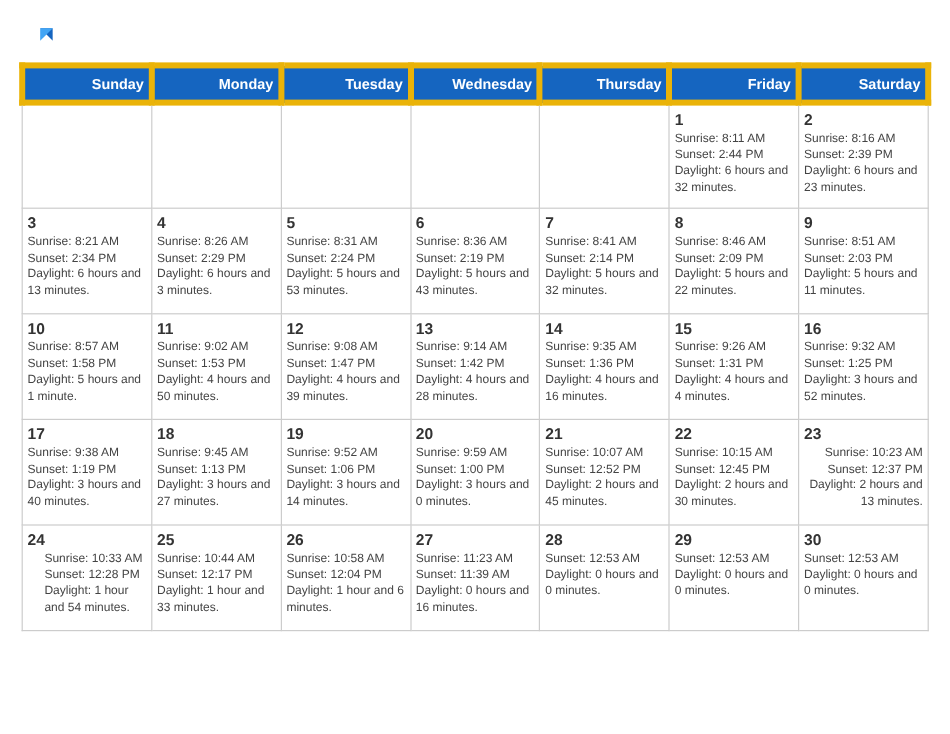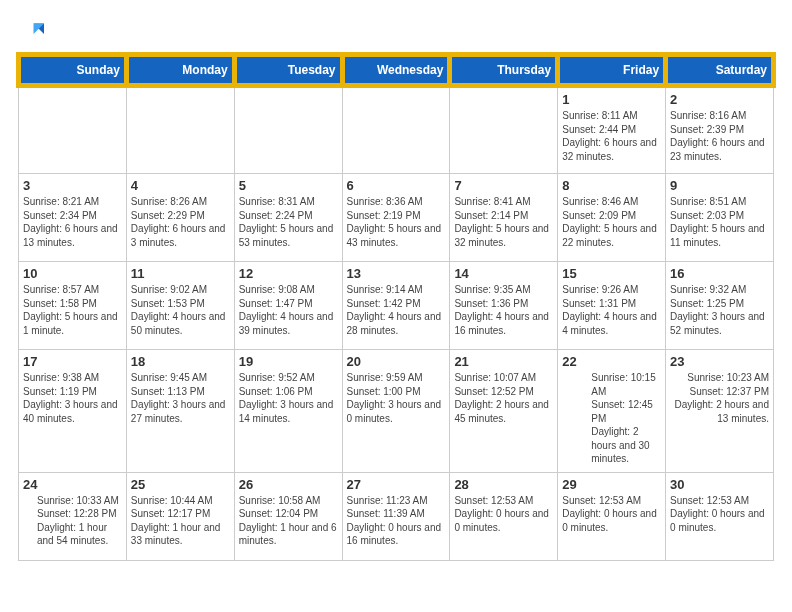--- a/index.html
+++ b/index.html
@@ -253,21 +253,21 @@
 Daylight: 3 hours and 0 minutes.</div>
         </td>
         <td>
           <span class="day-number">21</span>
           <div class="day-info" style="white-space: pre-line;">Sunrise: 10:07 AM
 Sunset: 12:52 PM
 Daylight: 2 hours and 45 minutes.</div>
         </td>
         <td>
           <span class="day-number">22</span>
-          <div class="day-info" style="white-space: pre-line; margin-left: 29px;">Sunrise: 10:15 AM
+          <div class="day-info" style="white-space: pre-line;">Sunrise: 10:15 AM
 Sunset: 12:45 PM
 Daylight: 2 hours and 30 minutes.</div>
         </td>
         <td>
           <span class="day-number">23</span>
           <div class="day-info" style="white-space: pre-line; text-align: right;">Sunrise: 10:23 AM
 Sunset: 12:37 PM
 Daylight: 2 hours and 13 minutes.</div>
         </td>
       </tr>

